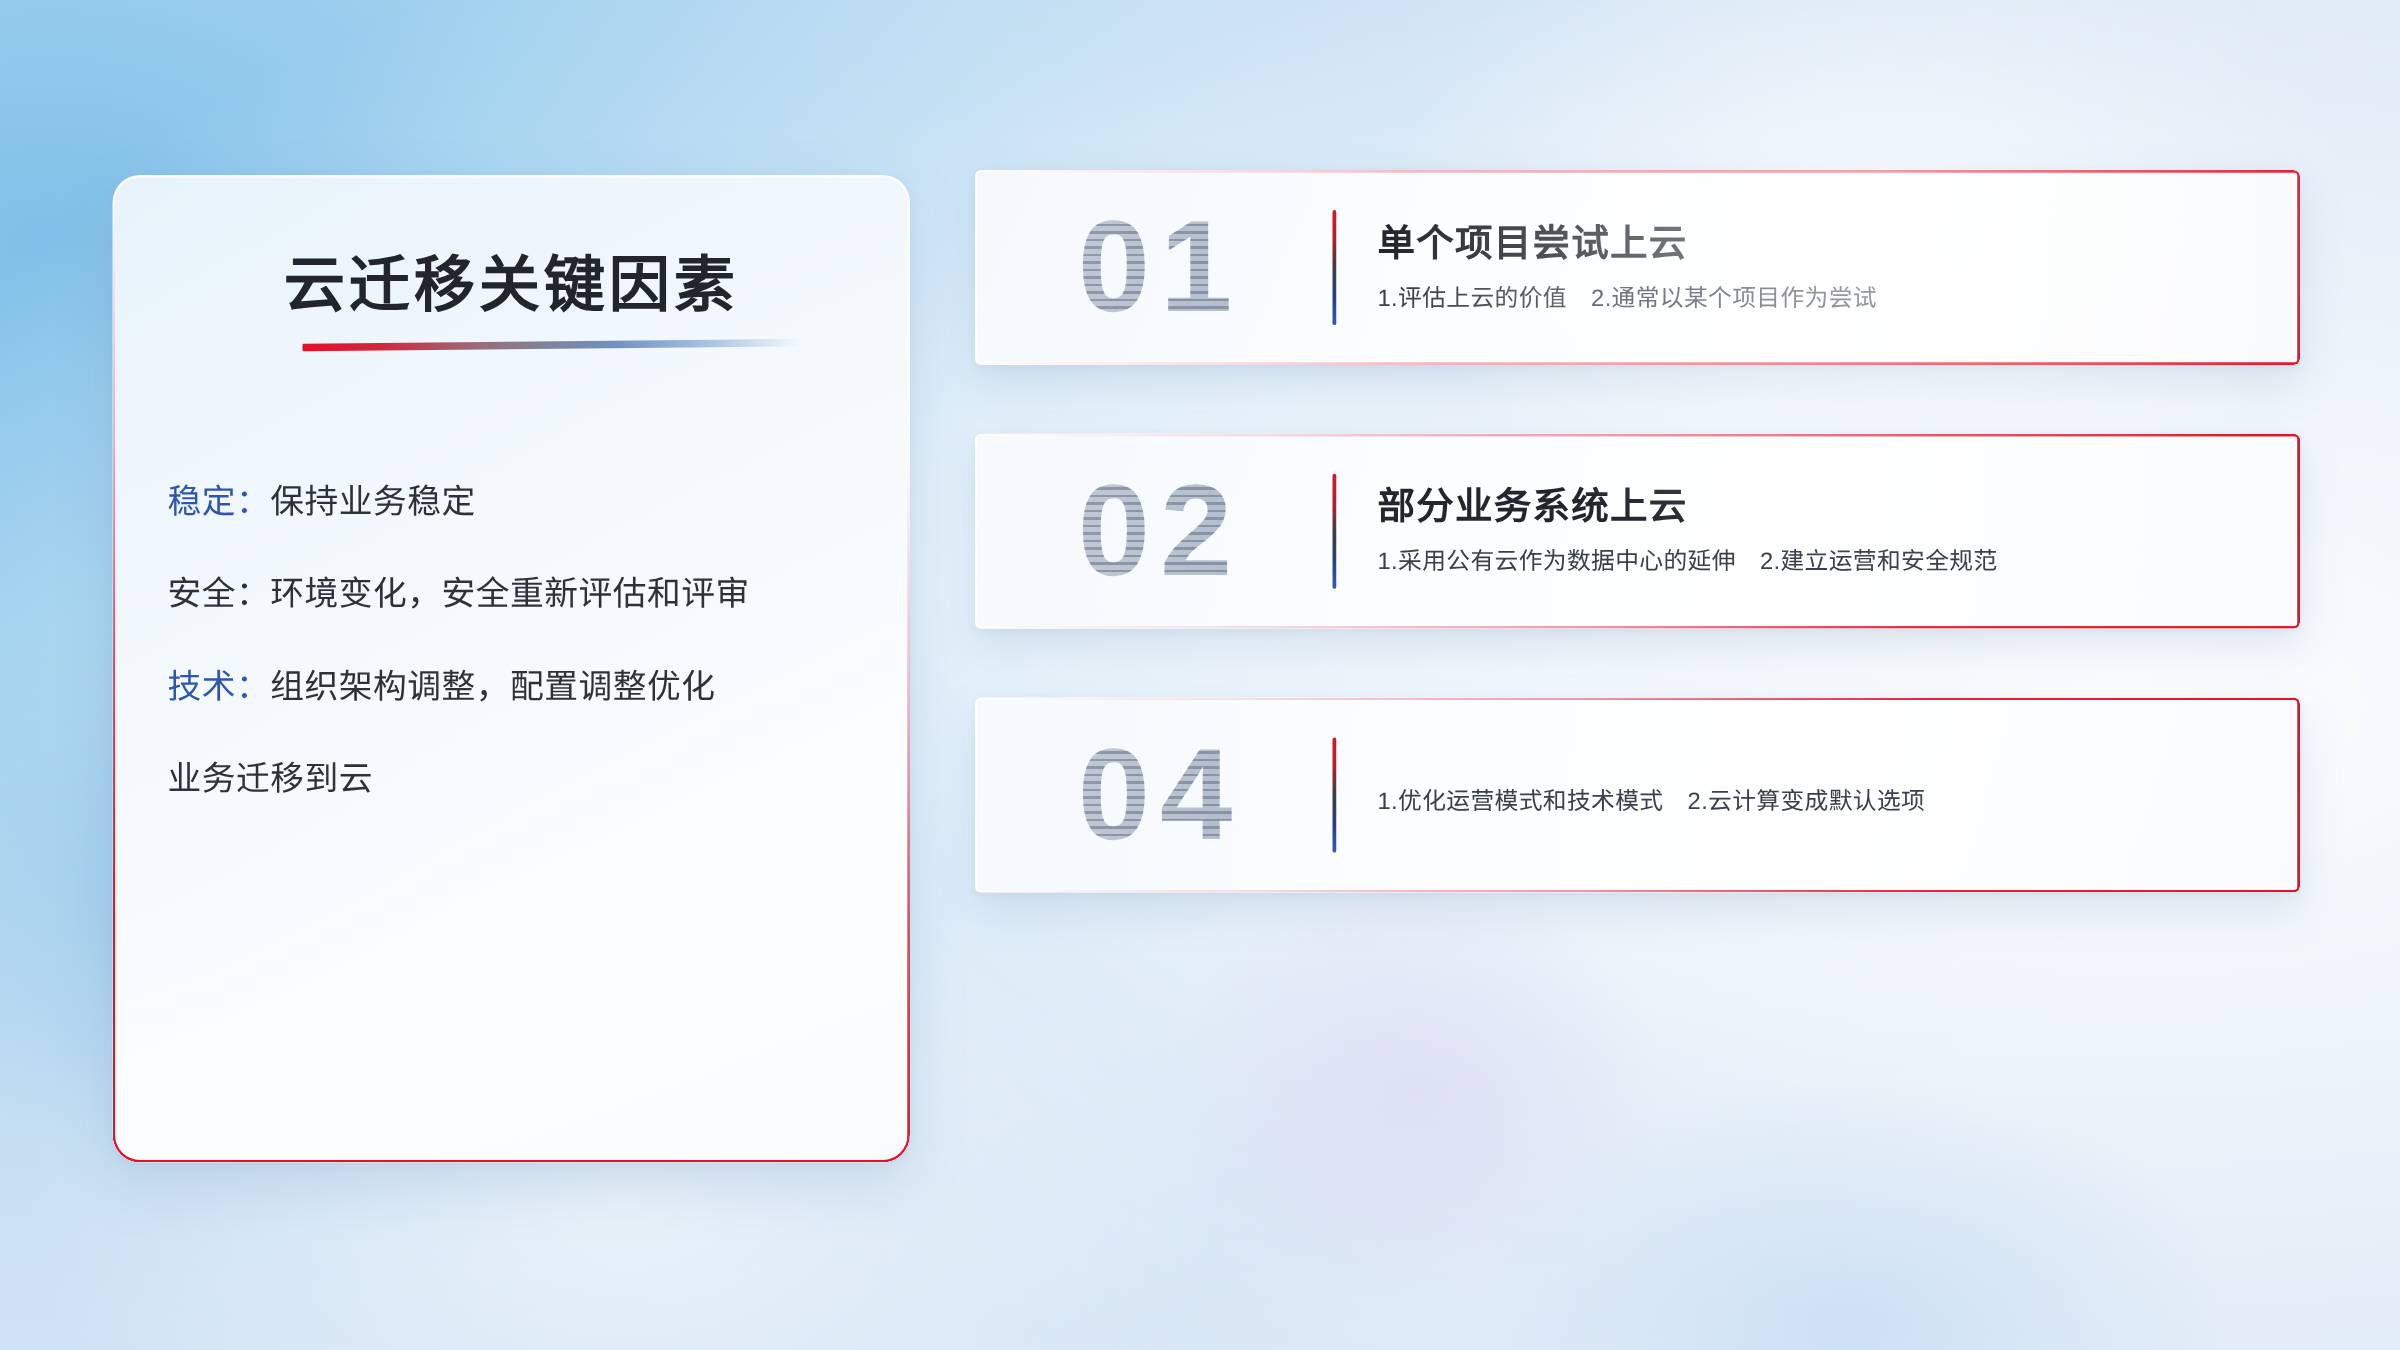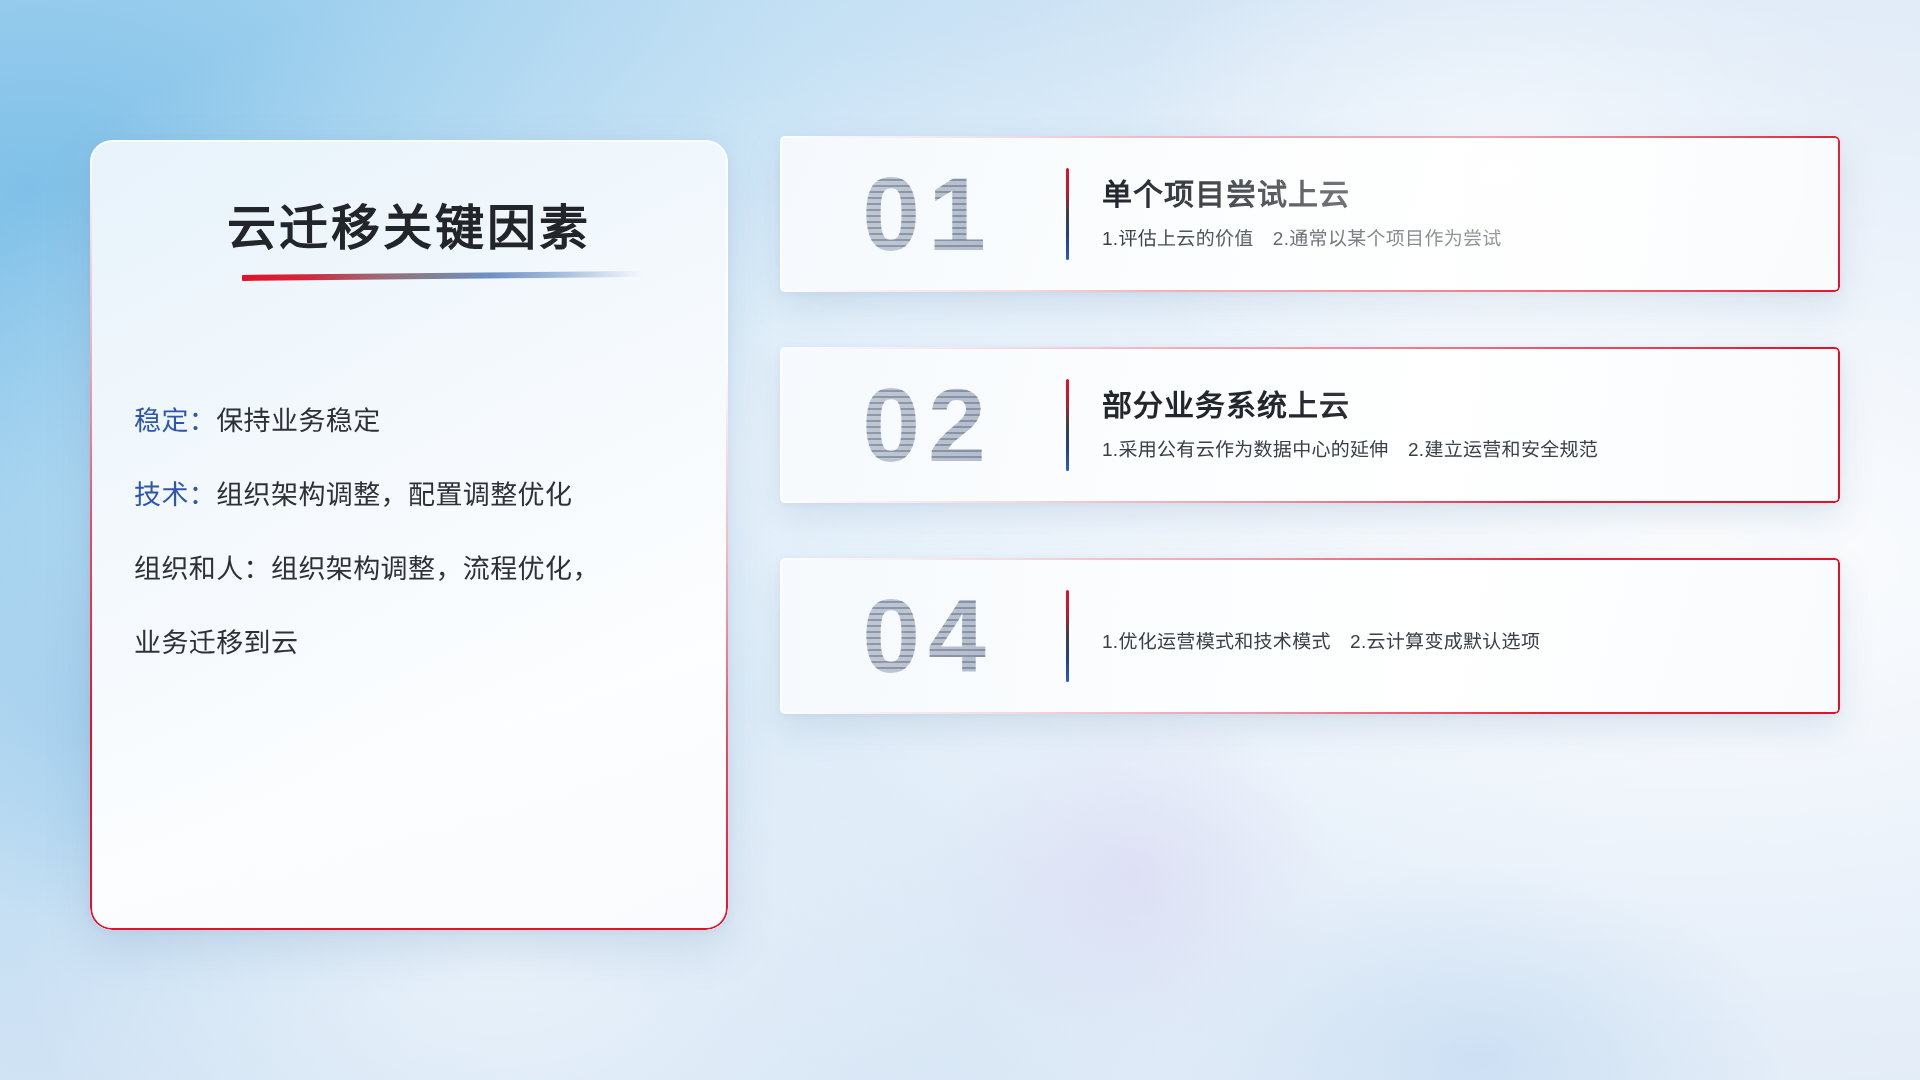--- a/index.html
+++ b/index.html
@@ -91,21 +91,21 @@
     position:absolute;
     left:152px; top:133px;
     width:400px; height:6px;
     background:linear-gradient(90deg, #e2112a 0%, #d2273c 16%, #9a6a77 34%, #7f8397 48%, #6f90c4 62%, #9fb8dc 78%, rgba(205,220,238,0.35) 96%, rgba(205,220,238,0) 100%);
     transform:skewY(-0.55deg);
     border-radius:1px;
   }
 
   #factor-list {
     position:absolute;
-    left:44px; right:30px; top:244px;
+    left:44px; right:30px; top:224px;
   }
   .factor-row {
     display:block;
     font-size:27px;
     line-height:74px;
     white-space:nowrap;
     color:#2e3238;
     letter-spacing:0.4px;
   }
   .factor-key { color:#2f56ad; }
@@ -212,24 +212,24 @@
     <div id="left-panel-border"></div>
 
     <h1 id="panel-title">云迁移关键因素</h1>
     <div id="title-rule"></div>
 
     <div id="factor-list">
       <div class="factor-row">
         <span class="factor-key">稳定：</span><span class="factor-val">保持业务稳定</span>
       </div>
       <div class="factor-row">
+        <span class="factor-key dark">安全：</span><span class="factor-val">环境变化，安全重新评估和评审</span>
+      </div>
+      <div class="factor-row">
         <span class="factor-key">技术：</span><span class="factor-val">组织架构调整，配置调整优化</span>
-      </div>
-      <div class="factor-row">
-        <span class="factor-key dark">组织和人：</span><span class="factor-val">组织架构调整，流程优化，</span>
       </div>
       <div class="factor-row">
         <span class="factor-key dark"></span><span class="factor-val">业务迁移到云</span>
       </div>
     </div>
   </section>
 
   <section id="cards">
 
     <article class="step-card">

